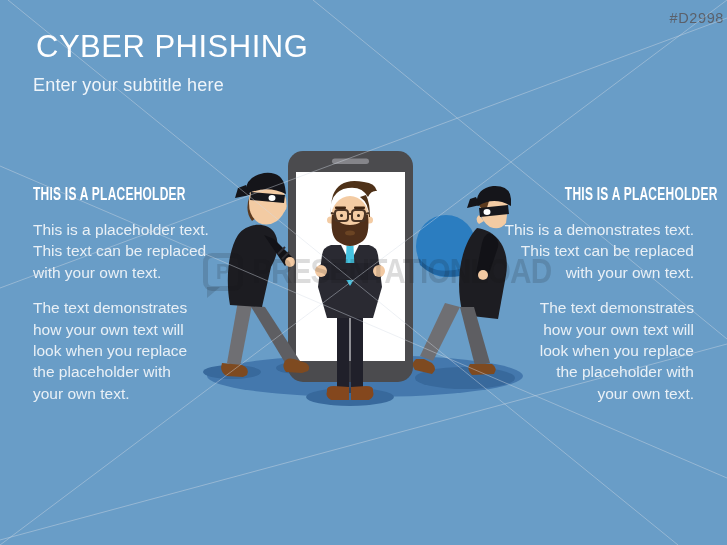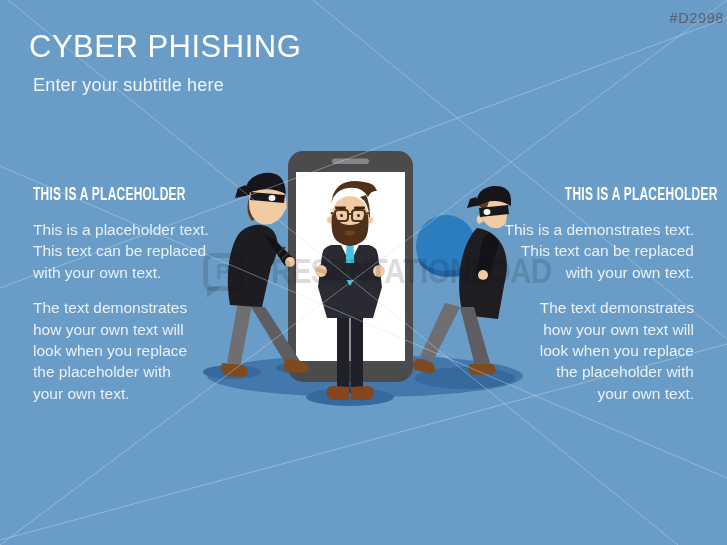--- a/index.html
+++ b/index.html
@@ -3,21 +3,21 @@
 <meta charset="utf-8">
 <style>
   html,body{margin:0;padding:0;background:#333;}
   .slide{
     position:relative;width:727px;height:545px;overflow:hidden;
     background:#699DC7;
     font-family:"Liberation Sans","DejaVu Sans",sans-serif;
   }
   
   .title{
-    position:absolute;left:29px;top:29px;
+    position:absolute;left:36px;top:29px;
     font-size:31px;font-weight:400;color:#FFFFFF;letter-spacing:.5px;line-height:1.15;
   }
   .subtitle{
     position:absolute;left:33px;top:75px;
     font-size:18px;font-weight:400;color:#EFF5FA;letter-spacing:.2px;text-align:center;
   }
   .product-code{
     position:absolute;right:3px;top:10px;
     font-size:14.5px;letter-spacing:.6px;
     color:rgba(82,58,48,0.62);

